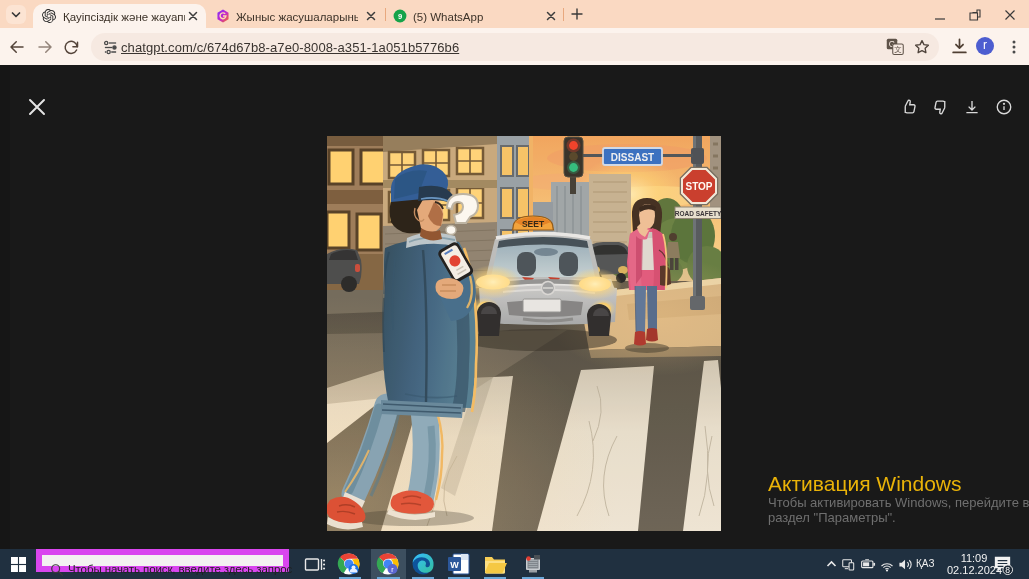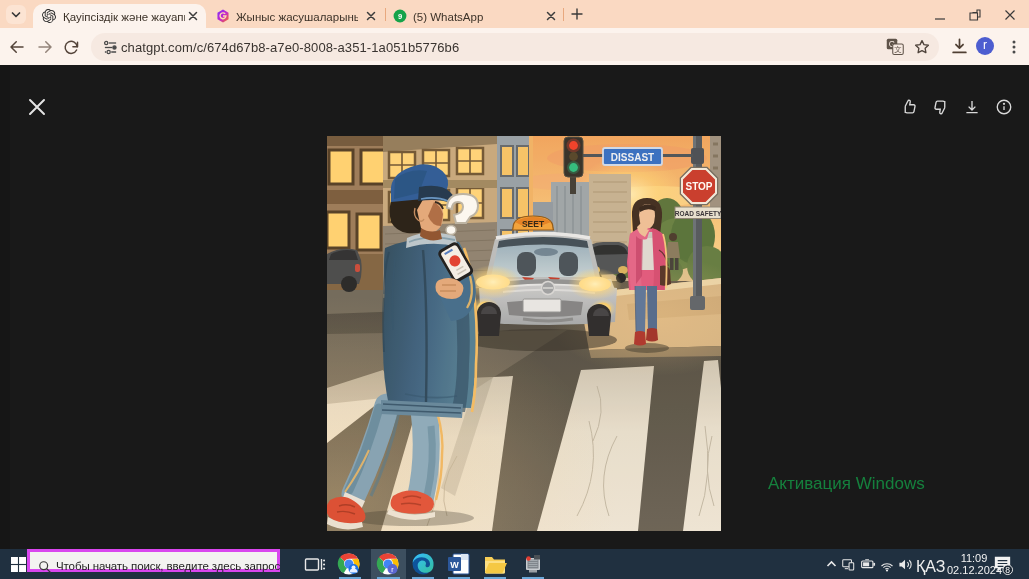--- a/index.html
+++ b/index.html
@@ -11,30 +11,30 @@
 .tab { position:absolute; top:4px; height:24px; font-size:12px; color:#3c3228; }
 #tab1 { left:33px; width:173px; background:#fcf3ed; border-radius:10px 10px 0 0; }
 .tabicon { position:absolute; top:5px; width:14px; height:14px; }
 .tabtitle { position:absolute; top:6.5px; font-size:11.5px; white-space:nowrap; overflow:hidden; display:block; }
 .tabx { position:absolute; top:5px; width:14px; height:14px; color:#44403c; }
 .tsep { position:absolute; top:8px; width:1px; height:13px; background:#e8a87e; }
 #wctl { position:absolute; right:0; top:0; height:28px; color:#3a3a3a; }
 
 #toolbar { position:absolute; left:0; top:28px; width:1029px; height:37px; background:#fcf3ed; }
 #omnibox { position:absolute; left:91px; top:5px; width:848px; height:28px; background:#f6e9e1; border-radius:14px; }
-#urltext { position:absolute; left:30px; top:7px; font-size:13px; color:#3a3430; letter-spacing:0.1px; }
+#urltext { position:absolute; left:30px; top:7px; font-size:13px; color:#3a3430; letter-spacing:0.1px;text-decoration:underline; }
 
 #content { position:absolute; left:10px; top:65px; width:1029px; height:484px; background:#191919; }
 #pic { position:absolute; left:317px; top:71px; width:394px; height:395px; }
 #wm { position:absolute; left:758px; top:410.5px; color:#767676; }
-#wm .l1 { font-size:17px; line-height:16px; color:#15803d; }
+#wm .l1 { font-size:21px; line-height:16px; color:#eab308; }
 #wm .l2 { font-size:13px; color:#6f6f6f; line-height:15px; margin-top:3px; }
 
 #taskbar { position:absolute; left:0; top:549px; width:1029px; height:30px; background:#203040; }
-#tsearch { position:absolute; left:27px; top:0; width:253px; height:23px; background:#f3f2f1; border:3px solid #d946ef; }
+#tsearch { position:absolute; left:36px; top:0; width:253px; height:23px; background:#f3f2f1; border:6px solid #d946ef; }
 #tsearch span { position:absolute; left:26px; top:8px; font-size:11.5px; color:#1f1f1f; white-space:nowrap; letter-spacing:-0.1px; }
 .tbicon { position:absolute; top:3px; width:24px; height:24px; }
 .runbar { position:absolute; top:27.5px; height:2.5px; background:#6aa7d8; }
 .trayico { position:absolute; top:8px; }
 #clock { position:absolute; right:28px; top:2.5px; width:54px; text-align:center; color:#f2f2f2; font-size:11px; line-height:12.5px; }
 </style>
 </head>
 <body>
 <div id="stage">
 
@@ -379,20 +379,21 @@
       <g>
         <path d="M120 72 q0 -14 16 -14 q15 0 15 12 q0 8 -8 11 l-4 6 -10 0 -2 -8 q9 -2 9 -8 q0 -5 -5 -5 q-6 0 -6 7 Z" fill="#fcfcfa" stroke="#b9b4a8" stroke-width="2"></path>
         <ellipse cx="124" cy="94" rx="5" ry="4.5" fill="#fcfcfa" stroke="#b9b4a8" stroke-width="1.5"></ellipse>
       </g>
 
       <rect x="0" y="0" width="394" height="395" fill="#ffb65e" opacity="0.07"></rect>
     </svg>
     </div>
     <div id="wm">
       <div class="l1">Активация Windows</div>
+      <div class="l2">Чтобы активировать Windows, перейдите в<br>раздел "Параметры".</div>
     </div>
   </div>
 
   <div id="tabbar">
     <div id="tabsearch"><svg width="20" height="19" viewBox="0 0 20 19">
           <path d="M6.5 8 L10 11.5 L13.5 8" stroke="#3a3a3a" stroke-width="1.7" fill="none" stroke-linecap="round" stroke-linejoin="round"></path>
         </svg></div>
     <div class="tab" id="tab1">
       <svg class="tabicon" style="left:9px" viewBox="0 0 24 24">
           <path fill="#2a2a2a" d="M22.28 9.82a5.98 5.98 0 0 0-.52-4.91 6.05 6.05 0 0 0-6.51-2.9A6.07 6.07 0 0 0 4.98 4.18a5.98 5.98 0 0 0-4 2.9 6.05 6.05 0 0 0 .75 7.1 5.98 5.98 0 0 0 .51 4.91 6.05 6.05 0 0 0 6.51 2.9A5.98 5.98 0 0 0 13.26 24a6.06 6.06 0 0 0 5.77-4.21 5.99 5.99 0 0 0 4-2.9 6.06 6.06 0 0 0-.75-7.07zm-9.02 12.6a4.48 4.48 0 0 1-2.88-1.04l.14-.08 4.78-2.76a.8.8 0 0 0 .39-.68v-6.74l2.02 1.17a.07.07 0 0 1 .04.05v5.58a4.5 4.5 0 0 1-4.49 4.5zm-9.66-4.13a4.47 4.47 0 0 1-.54-3.01l.14.09 4.78 2.76a.77.77 0 0 0 .78 0l5.84-3.37v2.33a.08.08 0 0 1-.03.06L9.74 20a4.5 4.5 0 0 1-6.14-1.7zM2.34 7.9a4.48 4.48 0 0 1 2.37-1.97v5.68a.77.77 0 0 0 .39.68l5.81 3.35-2.02 1.17a.08.08 0 0 1-.07 0L4 14.02A4.5 4.5 0 0 1 2.34 7.9zm16.6 3.86-5.83-3.39 2.02-1.16a.08.08 0 0 1 .07 0l4.83 2.79a4.49 4.49 0 0 1-.68 8.1v-5.68a.79.79 0 0 0-.41-.66zm2.01-3.02-.14-.09-4.77-2.79a.78.78 0 0 0-.79 0L9.41 9.23V6.9a.07.07 0 0 1 .03-.06l4.83-2.78a4.5 4.5 0 0 1 6.68 4.66zm-12.64 4.1-2.02-1.16a.08.08 0 0 1-.04-.06V6.07a4.5 4.5 0 0 1 7.38-3.45l-.14.08-4.78 2.76a.8.8 0 0 0-.39.68zm1.1-2.37 2.6-1.5 2.6 1.5v3l-2.6 1.5-2.6-1.5z"></path>
@@ -600,21 +601,21 @@
     <svg class="trayico" style="left:880px;top:9px" width="14" height="14" viewBox="0 0 14 14" fill="none" stroke="#e8e8e8" stroke-width="1.1">
         <path d="M1.5 8 a 7.8 7.8 0 0 1 11 0"></path>
         <path d="M3.4 9.6 a 5 5 0 0 1 7.2 0"></path>
         <path d="M5.3 11.2 a 2.4 2.4 0 0 1 3.4 0"></path>
         <circle cx="7" cy="12.5" r="1.1" fill="#e8e8e8" stroke="none"></circle>
       </svg>
     <svg class="trayico" style="left:898px;top:9px" width="15" height="13" viewBox="0 0 16 13">
         <path d="M1.5 4.5 h2.5 L7.5 1.5 v10 L4 8.5 H1.5 Z" fill="#e8e8e8"></path>
         <path d="M10 4 a3.2 3.2 0 0 1 0 5 M12 2 a6 6 0 0 1 0 9" stroke="#e8e8e8" stroke-width="1.2" fill="none"></path>
       </svg>
-    <div style="position:absolute;left:916px;top:9px;color:#eee;font-size:16px;">ҚАЗ</div>
+    <div style="position:absolute;left:916px;top:9px;color:#eee;font-size:10px;">ҚАЗ</div>
     <div id="clock">11:09<br>02.12.2024</div>
     <svg style="position:absolute;left:991px;top:4px" width="23" height="23" viewBox="0 0 24 24">
       <path d="M4 4 h16 v12 h-9 l-4 3.2 v-3.2 h-3 z" fill="#f2f2f2"></path>
       <path d="M7 8 h10 M7 11 h10 M7 14 h6" stroke="#203040" stroke-width="1.2"></path>
       <circle cx="17.5" cy="17.5" r="5" fill="#1b2734" stroke="#e8e8e8" stroke-width="1"></circle>
       <text x="17.5" y="20.8" font-size="9" fill="#fff" text-anchor="middle" font-family="Liberation Sans">8</text>
     </svg>
   </div>
 </div>
 

